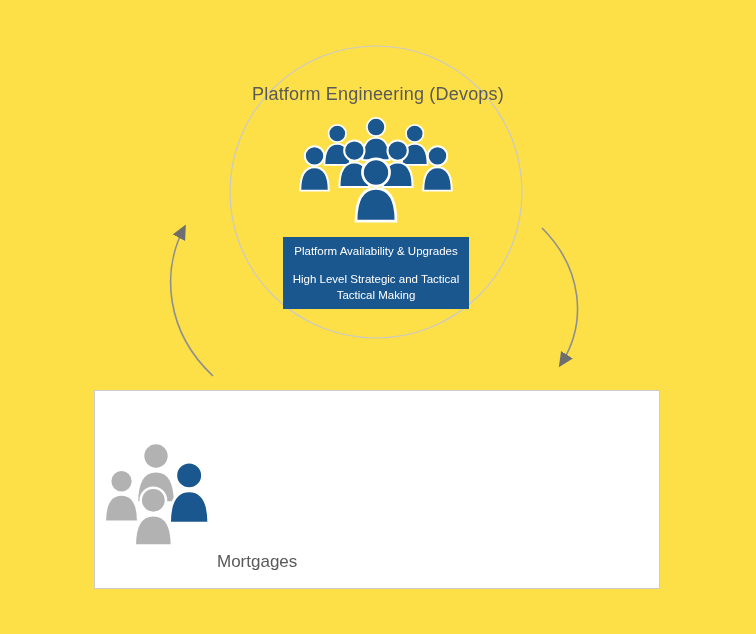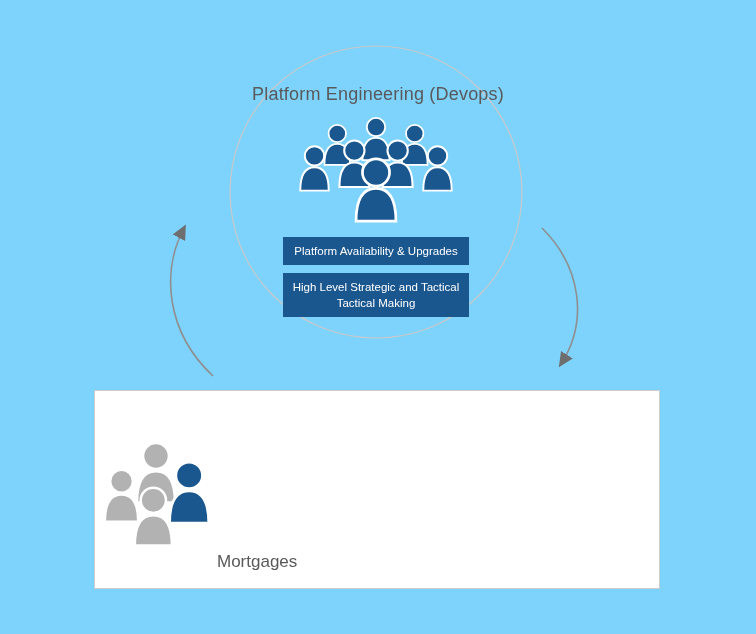--- a/index.html
+++ b/index.html
@@ -2,21 +2,21 @@
 <html style="--blue: #1a578f; --team-gray: #b2b2b2; --text-gray: #595959; --box-border: #cccccc; --arrow-stroke: #8f8f8f; --arrow-head: #6e6e6e; --circle-stroke: #c9c9c9;"><head>
 <meta charset="utf-8">
 <style>
   * { box-sizing: border-box; margin: 0; padding: 0; }
   html, body { background: #ffffff; }
   .canvas {
     position: relative;
     width: 756px;
     height: 634px;
     margin: 0 auto;
-    background: #7dd3fc;
+    background: #fde047;
     font-family: "Liberation Sans", sans-serif;
     overflow: hidden;
   }
   .bg { position: absolute; inset: 0; }
   .cycle-circle { fill: none; stroke: var(--circle-stroke, #c9c9c9); stroke-width: 1.2; }
   .cycle-arrow { fill: none; stroke: var(--arrow-stroke, #8f8f8f); stroke-width: 1.6; }
   .arrow-head { fill: var(--arrow-head, #6e6e6e); }
 
   .pu { stroke: #ffffff; stroke-width: 1.7; }
   .pu.blue { fill: var(--blue, #1a578f); }
@@ -39,21 +39,20 @@
     width: 164px;
     height: 114px;
   }
   .bars {
     position: absolute;
     top: 237px;
     left: 281px;
     width: 190px;
     display: flex;
     flex-direction: column;
-    gap: 8px;
     align-items: center;
   }
   .bar {
     width: 186px;
     background: var(--blue, #1a578f);
     color: #ffffff;
     font-size: 11.5px;
     line-height: 1.4;
     text-align: center;
     padding: 6px 5px;

